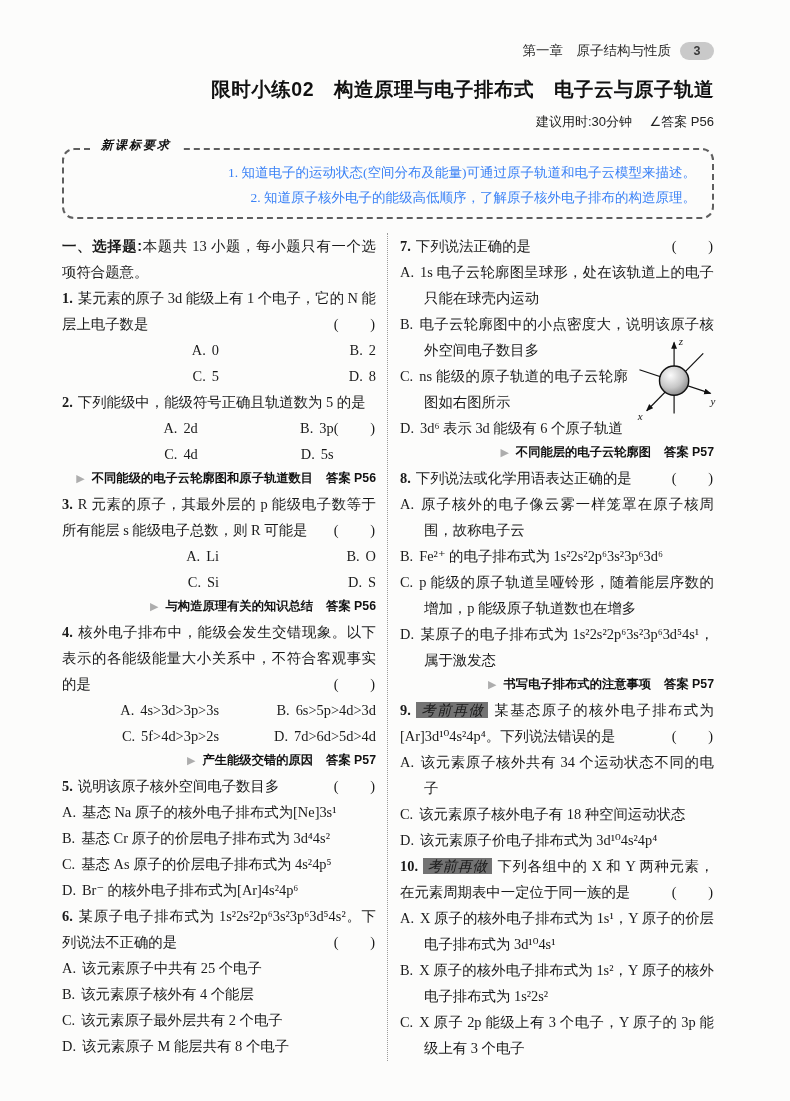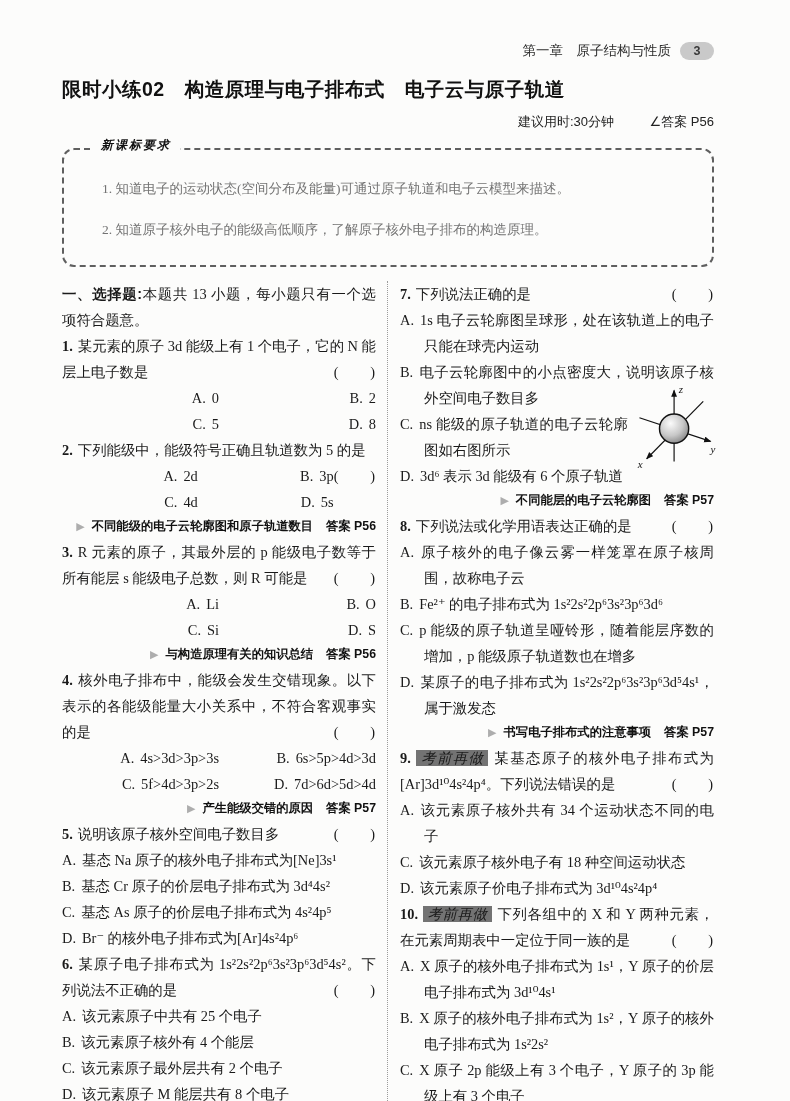--- a/index.html
+++ b/index.html
@@ -10,32 +10,32 @@
   }
   .page{box-sizing:border-box;width:790px;height:1101px;padding:42px 76px 0 62px;}
   
   .hdr{display:flex;justify-content:flex-end;align-items:center;
        font-family:"Liberation Sans","DejaVu Sans",sans-serif;
        font-size:13.5px;color:#2b2b2b;}
   .pill{display:inline-block;min-width:34px;height:18px;line-height:18px;margin-left:9px;
         background:#c9c9c9;border-radius:9px;text-align:center;
         font-size:12.5px;color:#3a3a3a;font-weight:bold;}
   
-  .title{margin-top:16px;text-align:left;font-weight:bold;font-size:19.5px;
+  .title{margin-top:16px;text-align:right;font-weight:bold;font-size:19.5px;
          letter-spacing:.5px;color:#111;
          font-family:"Liberation Sans","DejaVu Sans",sans-serif;}
   .meta{margin-top:10px;text-align:right;font-size:13px;color:#222;
         font-family:"Liberation Sans","DejaVu Sans",sans-serif;}
-  .meta .ans-ref{margin-left:32px;}
+  .meta .ans-ref{margin-left:14px;}
   
   .reqbox{position:relative;margin-top:17px;border:2px dashed #5f5f5f;
           border-radius:12px;padding:10px 16px 7px 22px;}
   .reqlabel{position:absolute;top:-13px;left:28px;background:#fcfcfb;padding:0 9px;
             font-weight:bold;font-style:italic;font-size:12px;letter-spacing:2px;color:#111;text-align:right;}
-  .req-item{margin:16px;font-size:13.5px;line-height:25px;color:#737373;}
+  .req-item{margin:0;font-size:13.5px;line-height:25px;color:#3b82f6;text-align:right;}
   
   .cols{display:flex;margin-top:14px;}
   .col{width:325px;}
   .col-div{width:0;border-left:1px dotted #9b9b9b;margin:0 12px 0 11px;}
   
   .stem{margin:0;font-size:14.4px;line-height:26px;text-align:justify;}
   .qnum{font-weight:bold;margin-right:5px;}
   .sec{font-weight:bold;font-family:"Liberation Sans","DejaVu Sans",sans-serif;}
   .bracket{float:right;letter-spacing:1px;}
   .opts-grid{display:flex;flex-wrap:wrap;text-align:right;}

